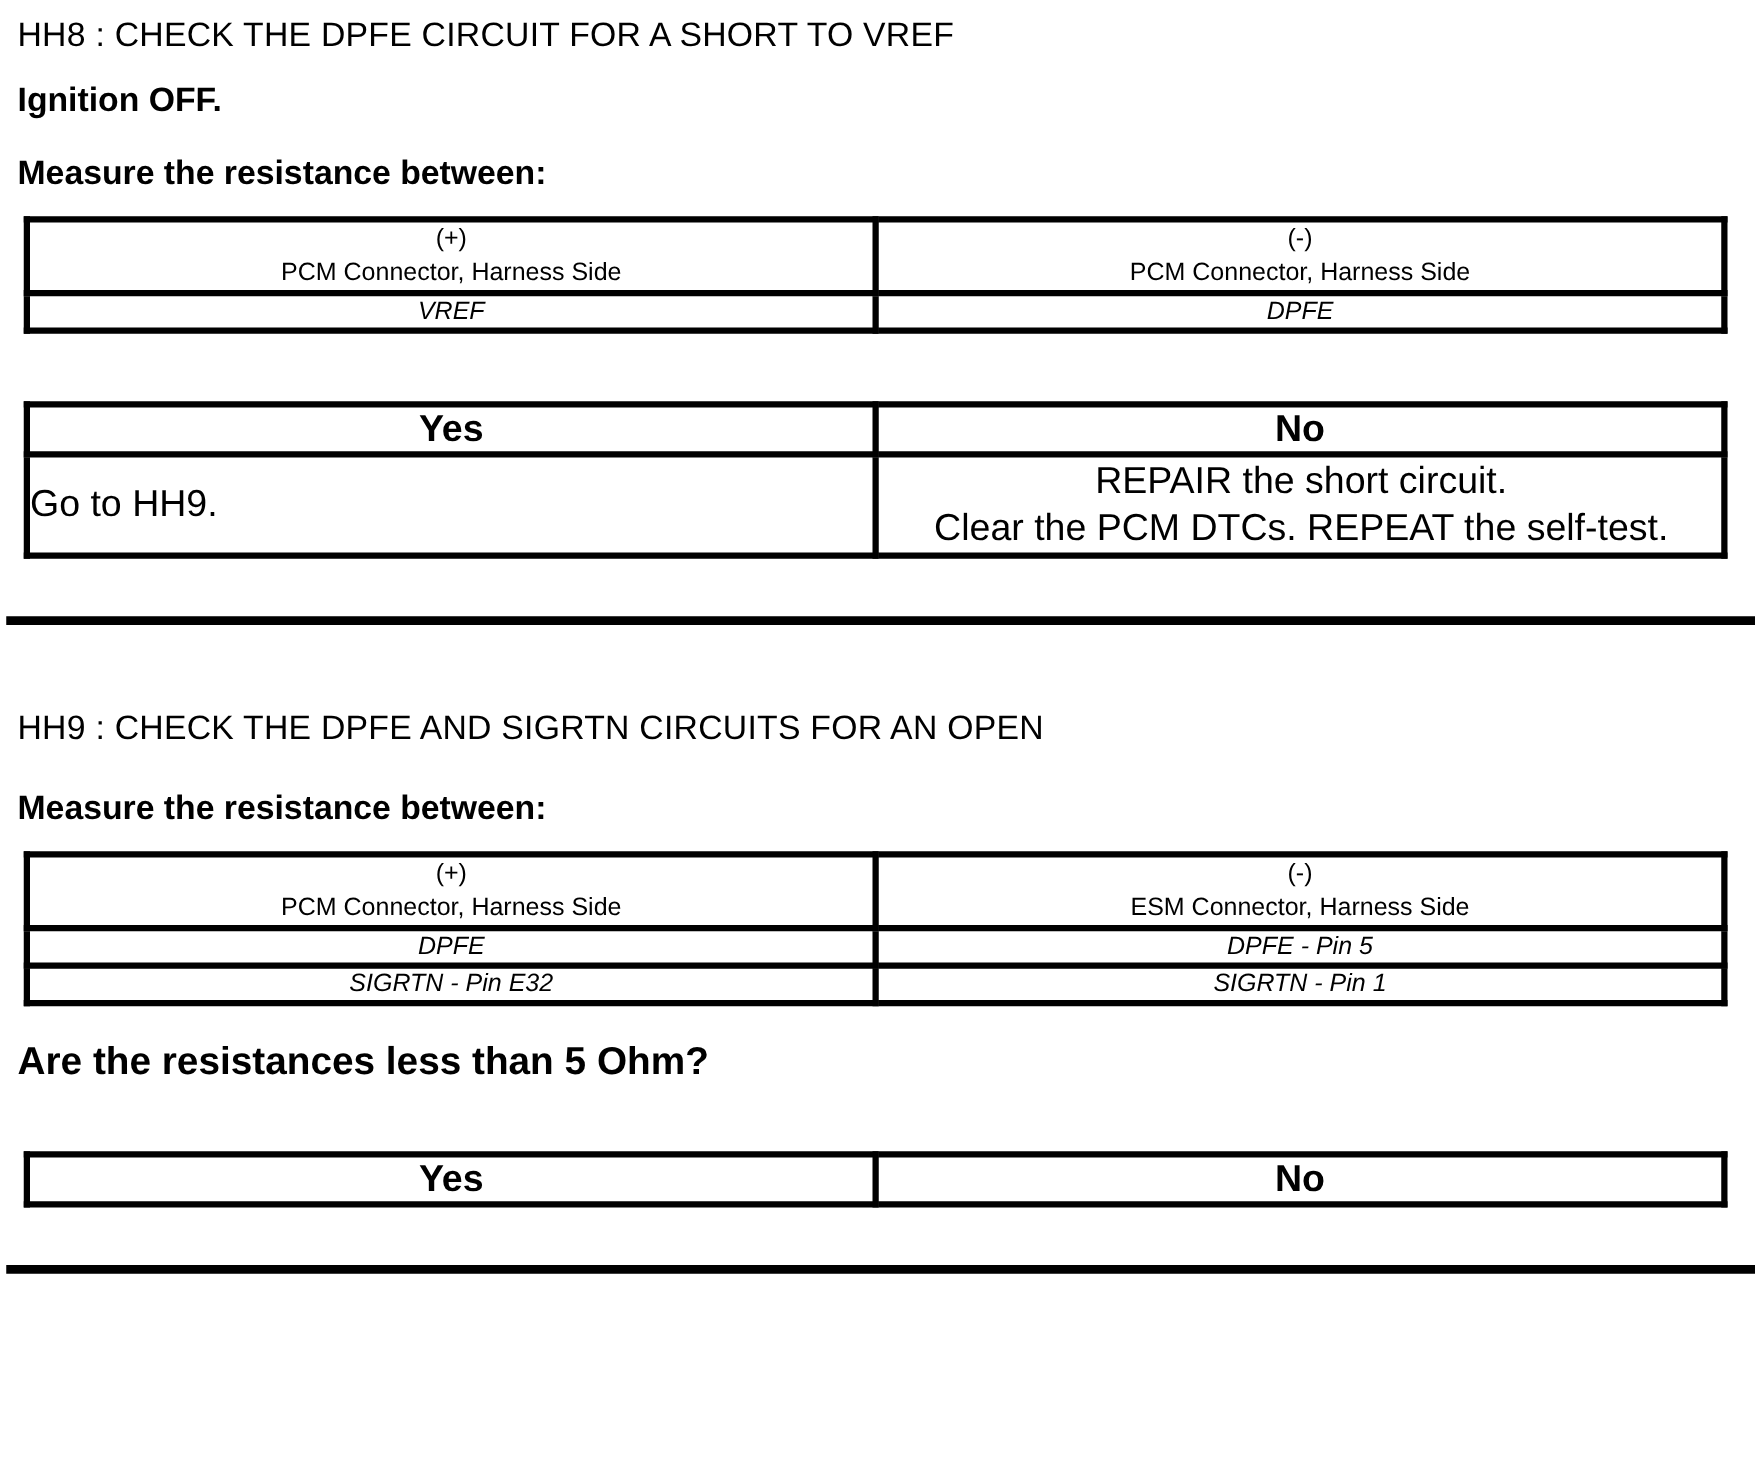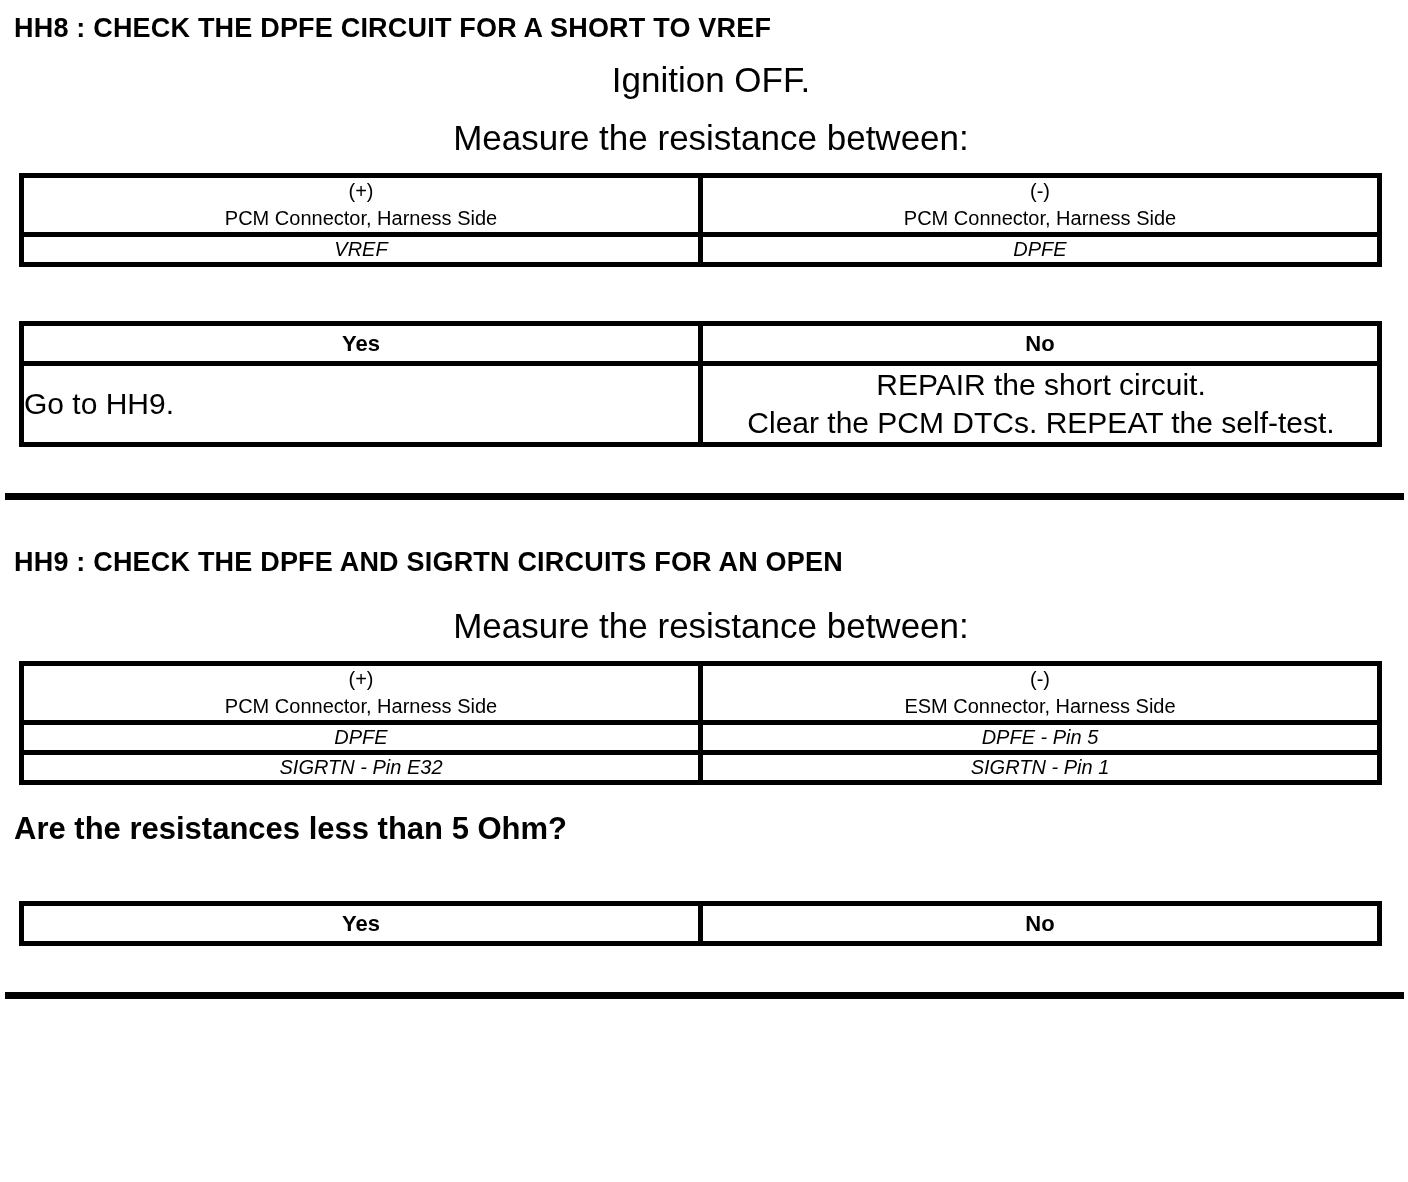--- a/index.html
+++ b/index.html
@@ -14,47 +14,46 @@
     position: relative;
     width: 1408px;
     height: 1182px;
     background: #ffffff;
     padding: 14px 0 0 14px;
     overflow: hidden;
   }
   .step-title {
     margin: 0;
     font-size: 27px;
-    font-weight: bold;
+    font-weight: normal;
     line-height: 28px;
     letter-spacing: 0.2px;
     white-space: nowrap;
   }
   .body-text {
     margin: 0;
-    font-size: 35px;
-    font-weight: normal;
+    font-size: 27px;
+    font-weight: bold;
     line-height: 36px;
     white-space: nowrap;
-    text-align: center;
   }
   .question-text {
     margin: 0;
     font-size: 31px;
     font-weight: bold;
     line-height: 36px;
     white-space: nowrap;
   }
   .mt17 { margin-top: 17px; }
   .mt20 { margin-top: 20px; }
   .mt22 { margin-top: 22px; }
   .mt26 { margin-top: 26px; }
   .mt32 { margin-top: 32px; }
   .mt54 { margin-top: 54px; }
-  .mt68 { margin-top: 48px; }
+  .mt68 { margin-top: 68px; }
 
   table {
     border-collapse: collapse;
     table-layout: fixed;
     width: 1363px;
     margin-left: 5px;
   }
   table, th, td {
     border: 5px solid #000000;
   }
@@ -79,21 +78,21 @@
     text-align: center;
     vertical-align: middle;
     font-style: italic;
   }
 
   
   .decision-table th {
     width: 50%;
     padding: 0;
     font-weight: bold;
-    font-size: 22px;
+    font-size: 30px;
     height: 40px;
     line-height: 35px;
     text-align: center;
     vertical-align: middle;
   }
   .decision-table td {
     padding: 0;
     font-size: 30px;
     height: 81px;
     vertical-align: middle;

